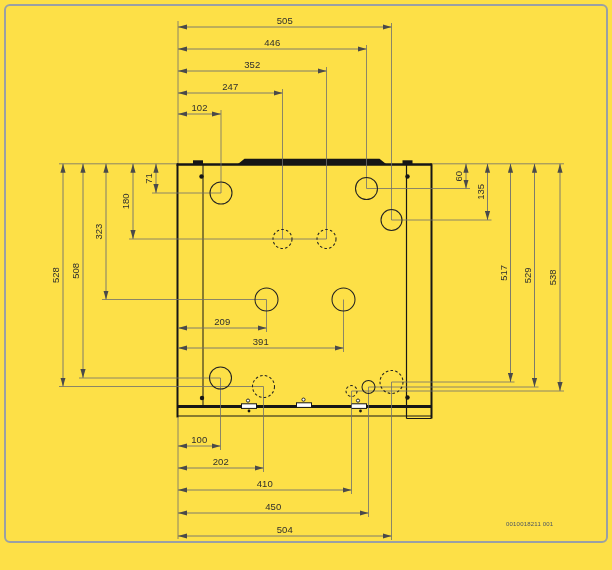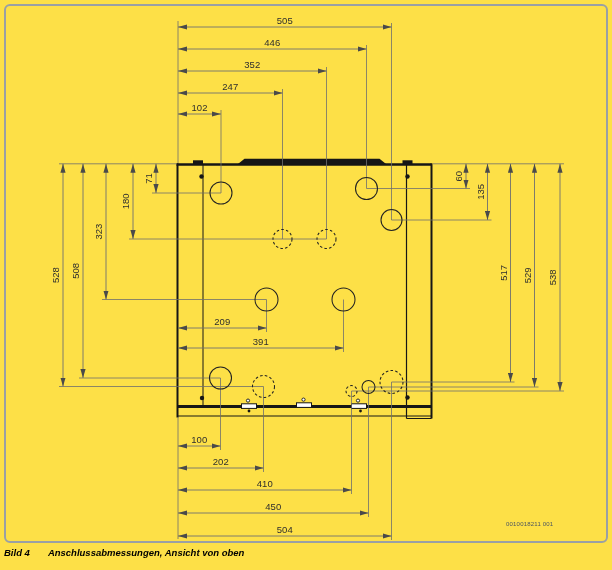--- a/index.html
+++ b/index.html
@@ -179,16 +179,13 @@
         <circle cx="220.5" cy="378" r="11" fill="none" stroke="#222222" stroke-width="1.05"></circle>
         <circle cx="263.5" cy="386.5" r="11" fill="none" stroke="#222222" stroke-width="1.05" stroke-dasharray="2.6,2.2"></circle>
         <circle cx="351.5" cy="391" r="5.5" fill="none" stroke="#222222" stroke-width="1.05" stroke-dasharray="2.6,2.2"></circle>
         <circle cx="368.5" cy="387" r="6.5" fill="none" stroke="#222222" stroke-width="1.05"></circle>
         <circle cx="391.5" cy="382" r="11.5" fill="none" stroke="#222222" stroke-width="1.05" stroke-dasharray="2.6,2.2"></circle>
       </g>
   </svg>
 
   <div class="doccode">0010018211 001</div>
 
-  <div class="caption">
-    <span class="cap-label">Bild 4</span><span>Anschlussabmessungen, Ansicht von oben</span>
-  </div>
 </div>
 
 </body></html>

